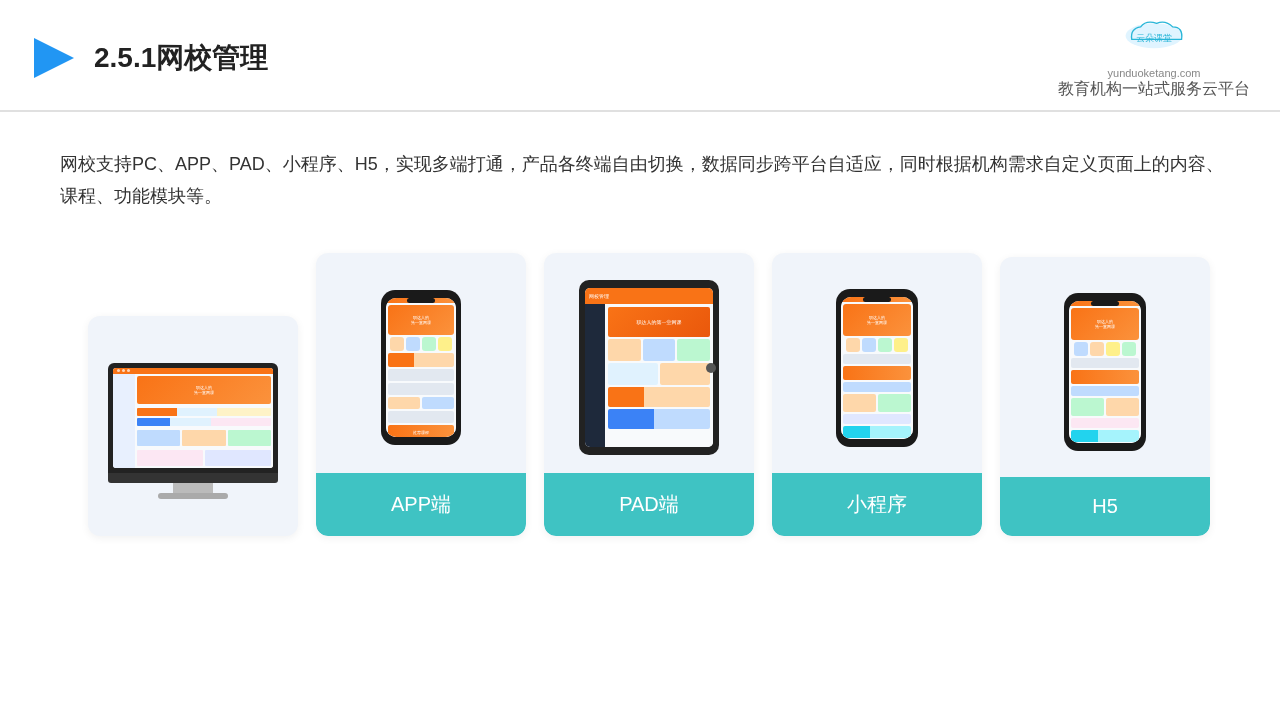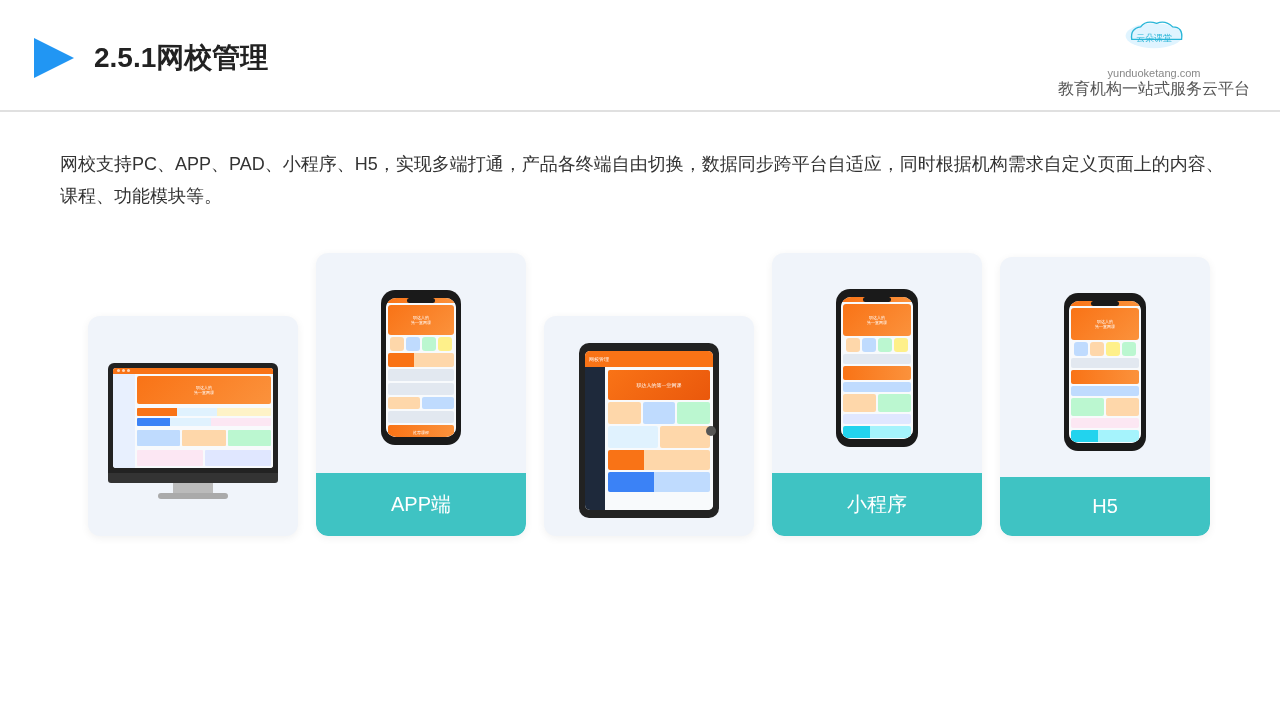--- a/index.html
+++ b/index.html
@@ -501,20 +501,21 @@
                   </div>
                   <div style="height:20px;background:linear-gradient(90deg,#f97316 0 35%,#fed7aa 35% 100%);border-radius:2px;"></div>
                   <div style="height:20px;background:linear-gradient(90deg,#3b82f6 0 45%,#bfdbfe 45% 100%);border-radius:2px;"></div>
                 </div>
               </div>
             </div>
             <div class="tablet-home-btn"></div>
           </div>
         </div>
       </div>
+      <div class="card-label">PAD端</div>
     </div>
 
     <div class="card">
       <div class="card-image-area">
         <div class="phone-mockup">
           <div class="phone-outer" style="width:82px;height:158px;">
             <div class="phone-notch"></div>
             <div class="phone-screen">
               <div class="phone-header-bar">
                 <span style="font-size:4px;color:#fff;">小程序</span>

